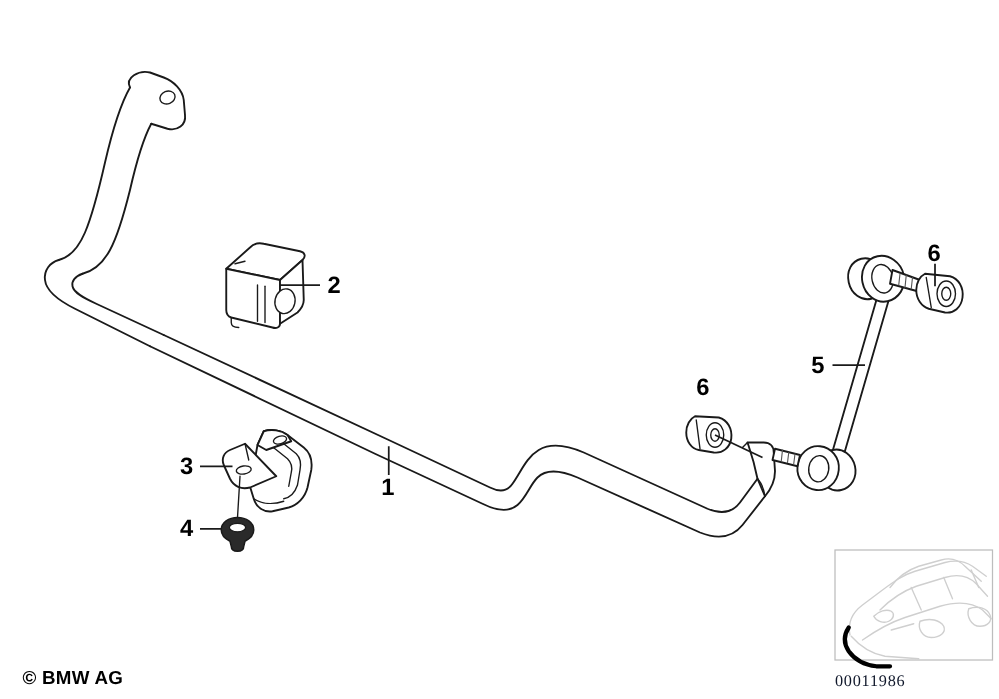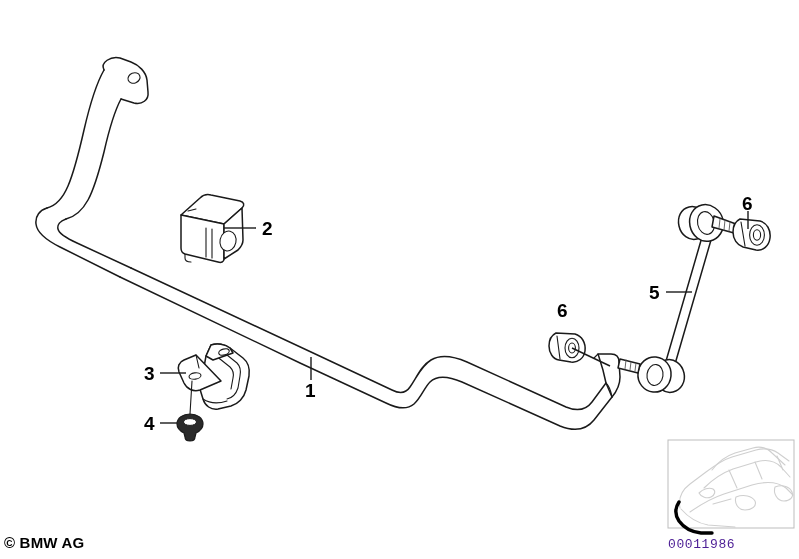--- a/index.html
+++ b/index.html
@@ -33,37 +33,37 @@
     font-family: "Liberation Sans", sans-serif;
     font-size: 19px;
     font-weight: bold;
     color: #000000;
     line-height: 1;
     white-space: nowrap;
     user-select: none;
   }
   #copyright-text {
     position: absolute;
-    left: 4px;
+    left: 18px;
     top: 534px;
     font-family: "Liberation Sans", sans-serif;
     font-size: 15px;
     font-weight: bold;
     letter-spacing: 0.2px;
     white-space: nowrap;
     text-align: right;
   }
   #diagram-id-text {
     position: absolute;
     left: 668px;
     top: 537px;
-    font-family: Liberation Mono, monospace;
+    font-family: Liberation Serif, serif;
     font-size: 13px;
     font-weight: normal;
-    color: #4c1d95;
+    color: #0f172a;
     letter-spacing: 0.6px;
     white-space: nowrap;
   }
 </style>
 </head>
 <body>
 
 <div id="diagram-root">
 
   <svg id="diagram-svg" width="799" height="559" viewBox="0 0 799 559" xmlns="http://www.w3.org/2000/svg">

